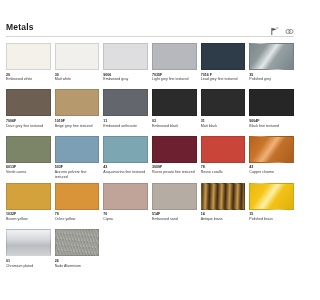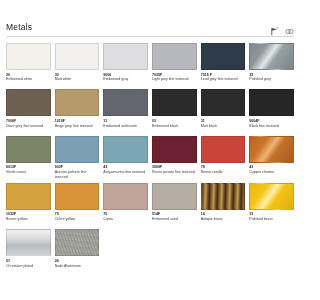--- a/index.html
+++ b/index.html
@@ -19,21 +19,21 @@
   #header {
     display: flex;
     align-items: flex-end;
     justify-content: space-between;
     border-bottom: 1px solid #d6d6d6;
     padding-bottom: 4px;
     margin-bottom: 6px;
   }
   #title {
     font-size: 8.5px;
-    font-weight: normal;
+    font-weight: bold;
     color: #1d1d1d;
     letter-spacing: .2px;
   }
   #header-icons { display: flex; gap: 6px; align-items: center; padding-bottom: 1px; }
   .hicon { width: 9px; height: 9px; display: block; color: #555; }
 
   .grid {
     display: grid;
     grid-template-columns: repeat(6, 1fr);
     column-gap: 4px;

